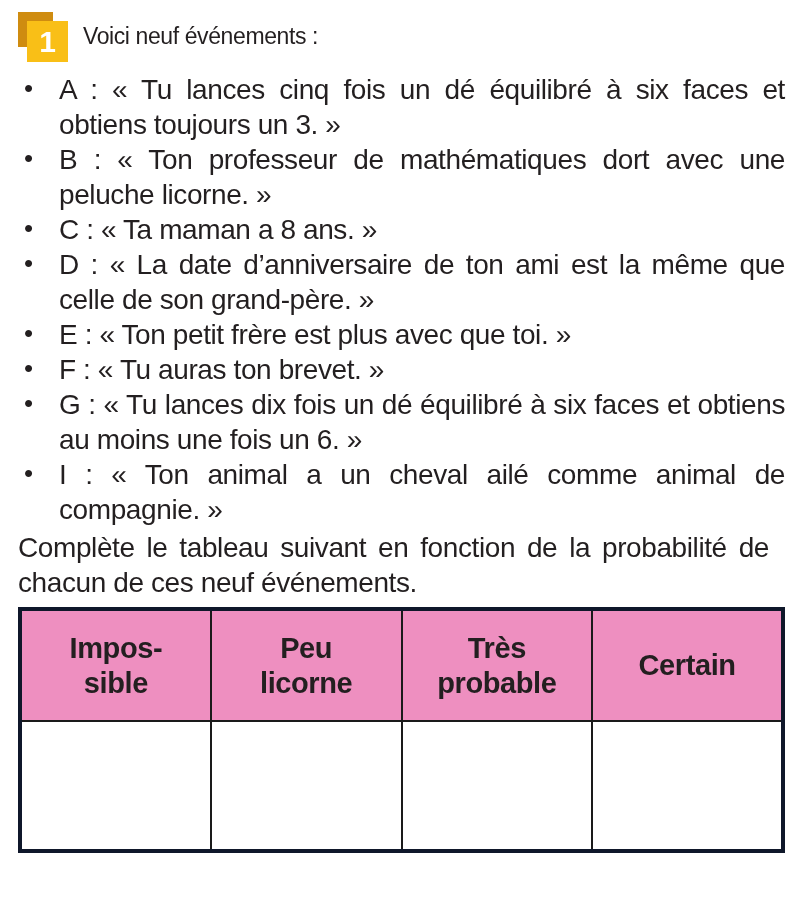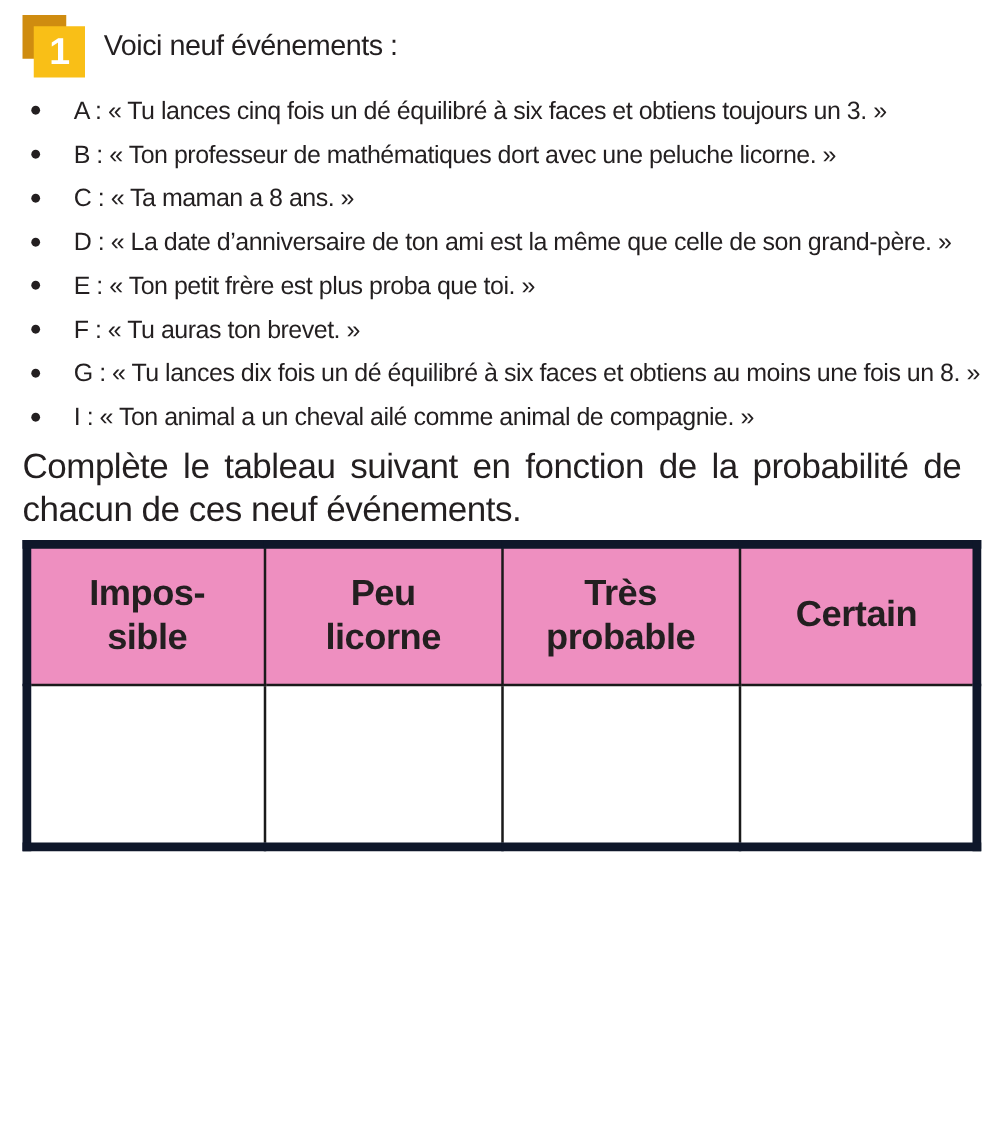--- a/index.html
+++ b/index.html
@@ -56,21 +56,21 @@
     font-weight: 700;
   }
   .title {
     font-size: 23px;
   }
   
   ul.events {
     list-style: none;
     margin: 0;
     padding: 0;
-    font-size: 20px;
+    font-size: 28px;
     line-height: 35px;
   }
   ul.events li {
     position: relative;
     padding-left: 41px;
     text-align: justify;
   }
   ul.events li::before {
     content: "\2022";
     position: absolute;
@@ -83,21 +83,21 @@
     margin: 3px 16px 0 0;
     font-size: 28px;
     line-height: 35px;
     text-align: justify;
   }
   
   table.prob-table {
     width: 100%;
     margin-top: 7px;
     border-collapse: collapse;
-    border: 7px solid #0f172a;
+    border: 4px solid #0f172a;
     table-layout: fixed;
   }
   table.prob-table th {
     width: 25%;
     height: 112px;
     background: #ee8fc0;
     border: 2px solid #1a1a1a;
     font-size: 29px;
     font-weight: 700;
     line-height: 35px;
@@ -123,23 +123,23 @@
       <div class="badge-front">1</div>
     </div>
     <div class="title">Voici neuf événements :</div>
   </div>
 
   <ul class="events">
     <li>A : « Tu lances cinq fois un dé équilibré à six faces et obtiens toujours un 3. »</li>
     <li>B : « Ton professeur de mathématiques dort avec une peluche licorne. »</li>
     <li>C : « Ta maman a 8 ans. »</li>
     <li>D : « La date d’anniversaire de ton ami est la même que celle de son grand-père. »</li>
-    <li>E : « Ton petit frère est plus proba que toi. »</li>
+    <li>E : « Ton petit frère est plus avec que toi. »</li>
     <li>F : « Tu auras ton brevet. »</li>
-    <li>G : « Tu lances dix fois un dé équilibré à six faces et obtiens au moins une fois un 8. »</li>
+    <li>G : « Tu lances dix fois un dé équilibré à six faces et obtiens au moins une fois un 6. »</li>
     <li>I : « Ton animal a un cheval ailé comme animal de compagnie. »</li>
   </ul>
 
   <p class="instruction">Complète le tableau suivant en fonction de la proba­bilité de chacun de ces neuf événements.</p>
 
   <table class="prob-table">
     <thead>
       <tr>
         <th>Impos-
 sible</th>

